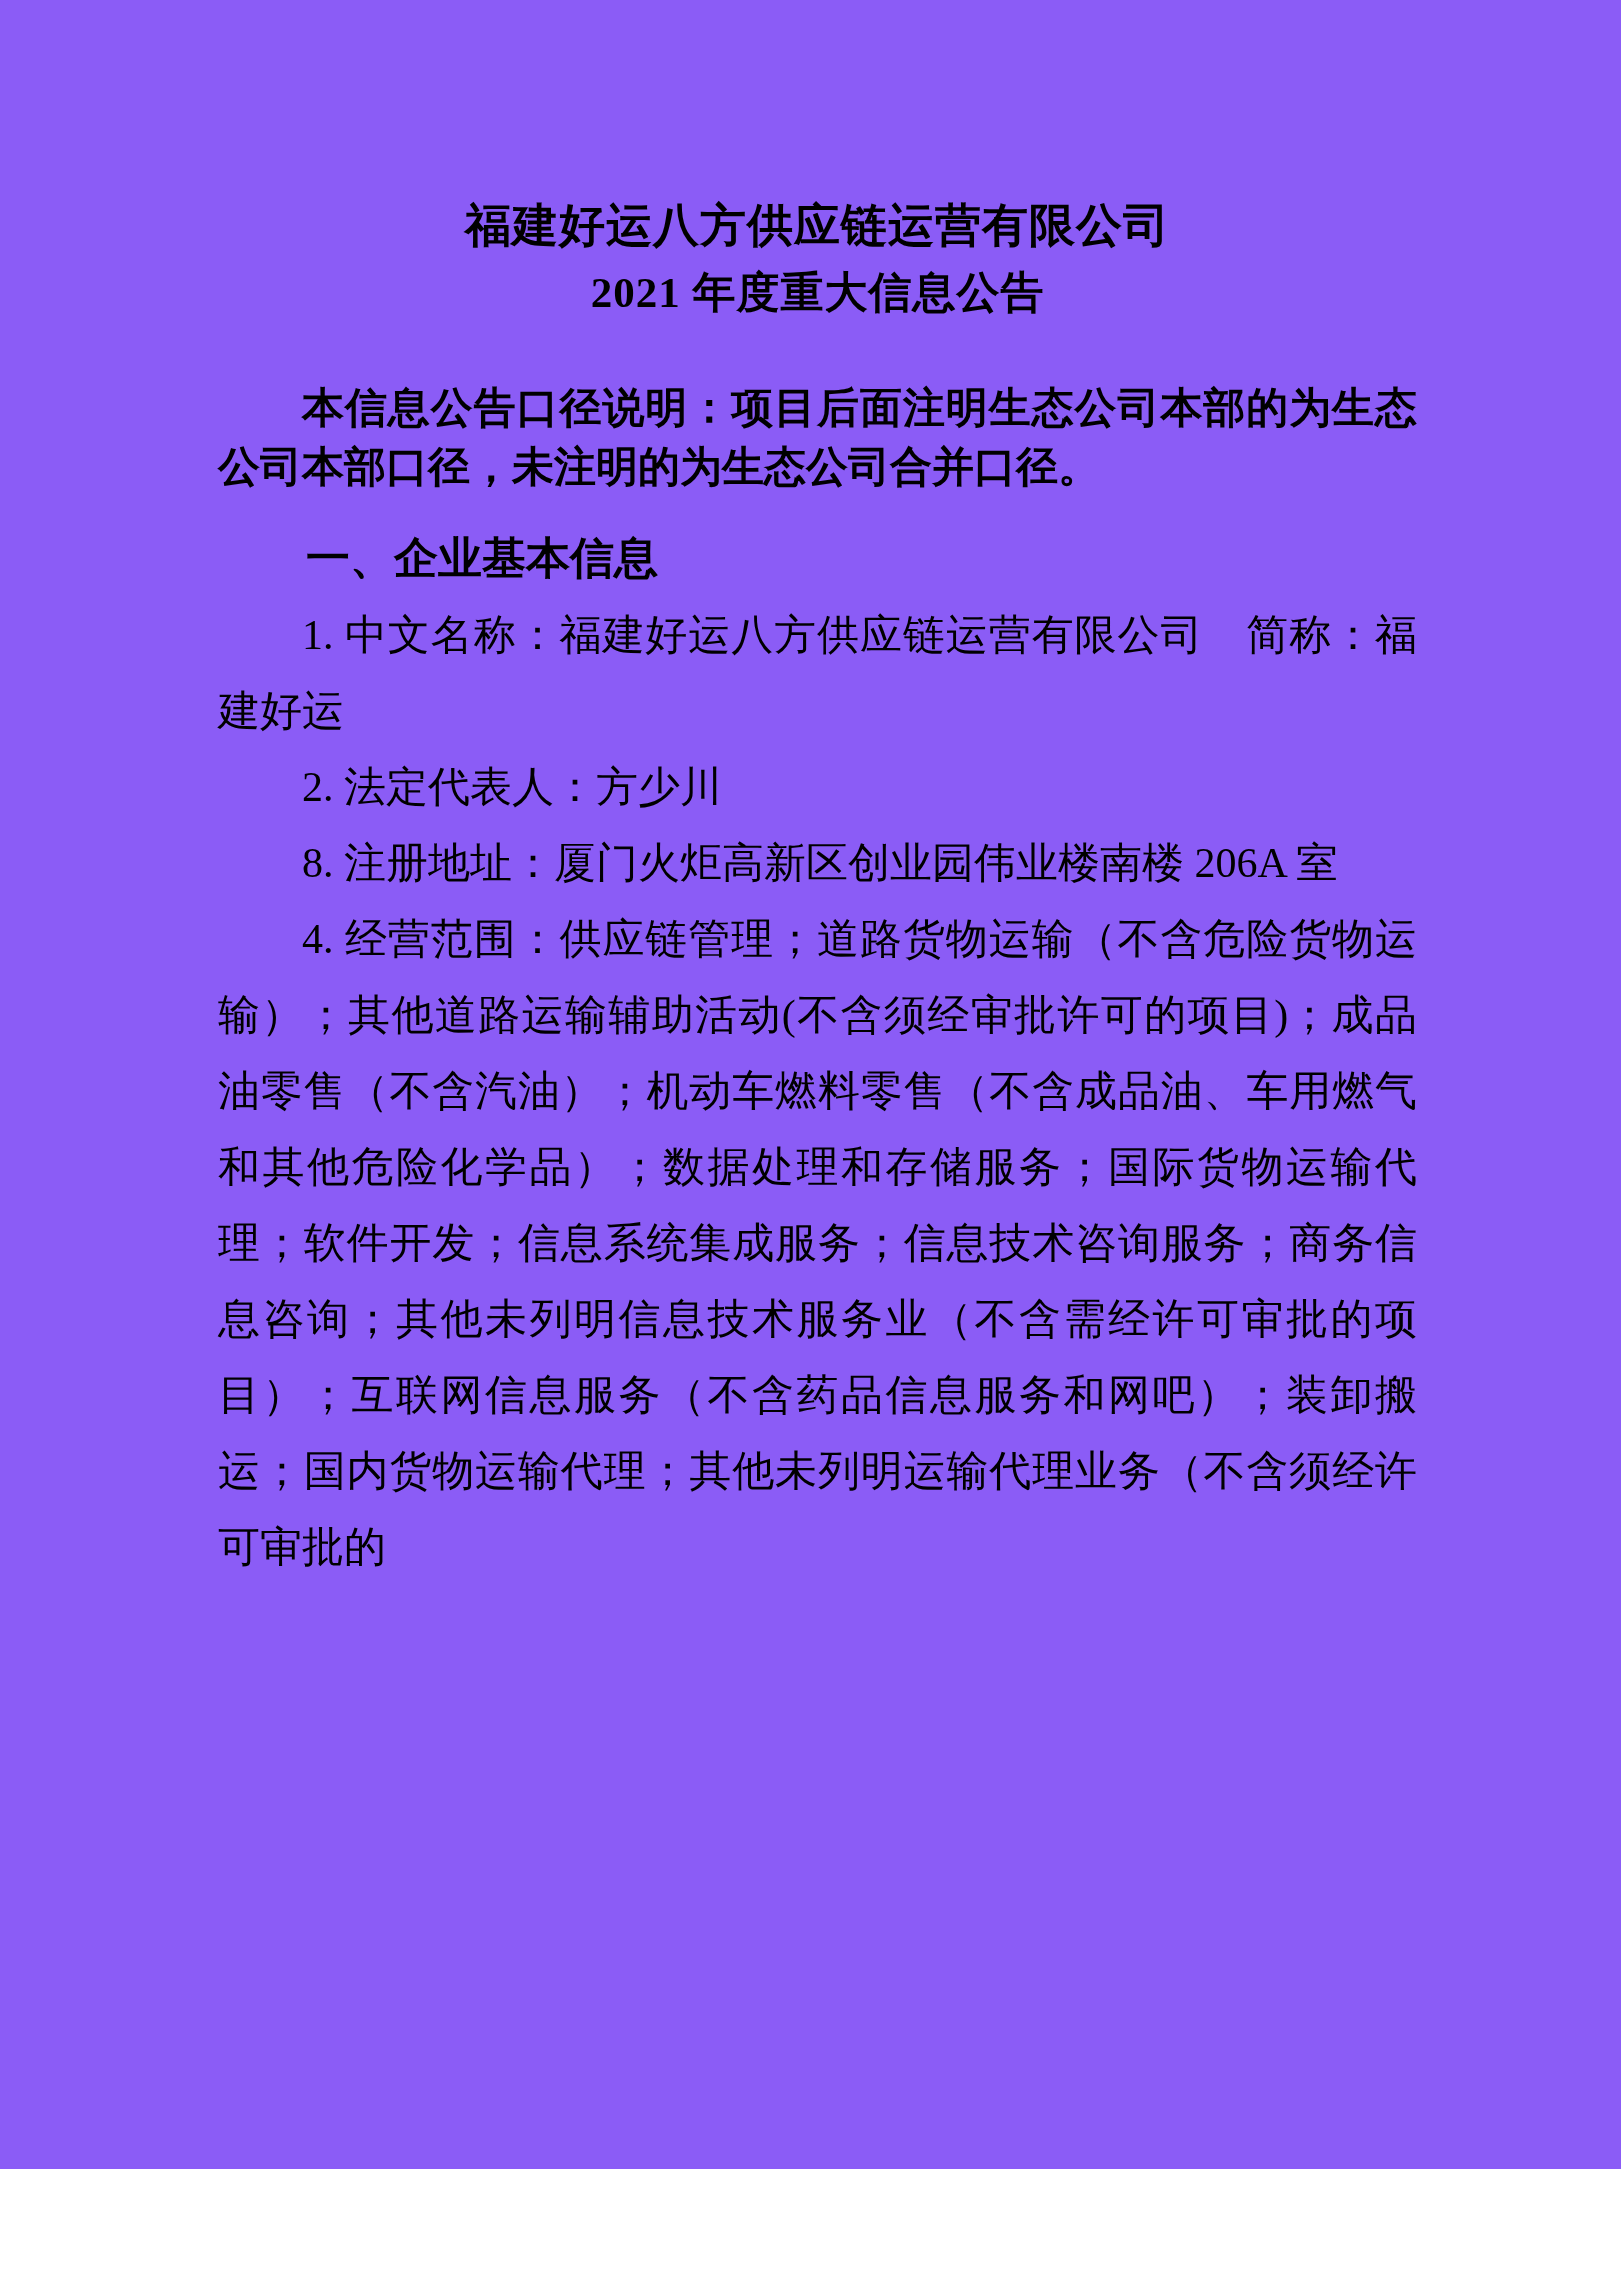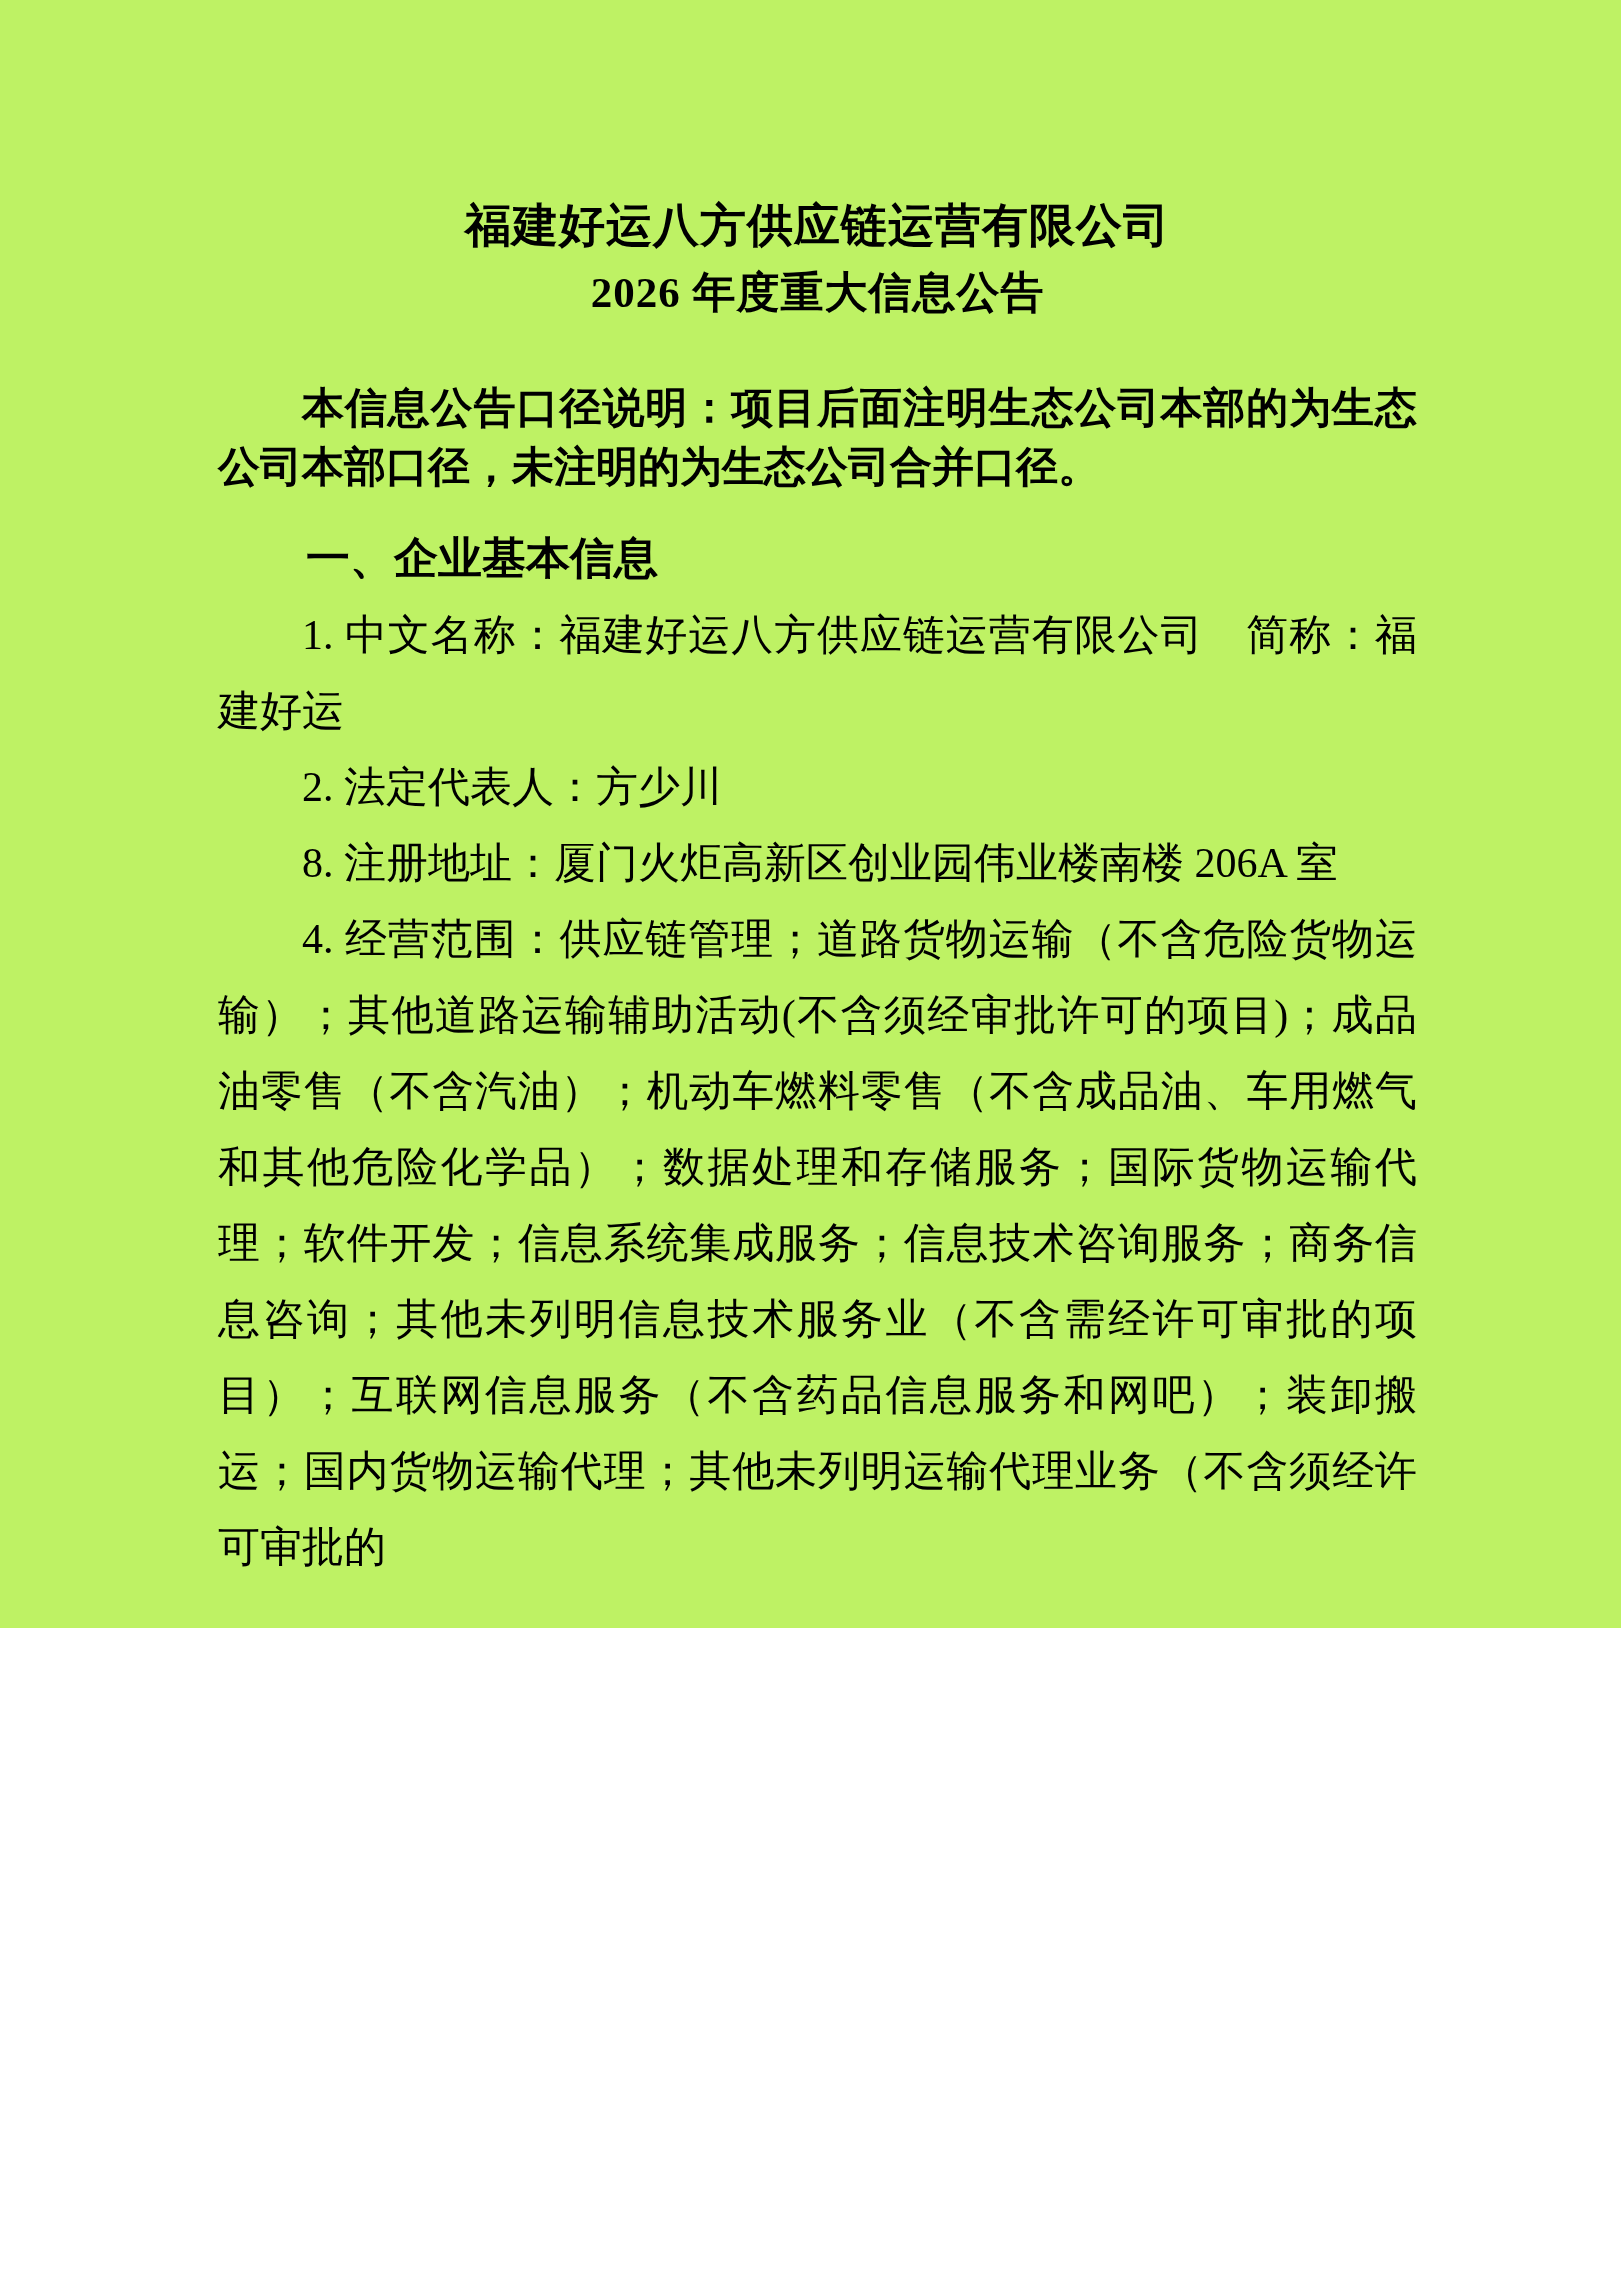--- a/index.html
+++ b/index.html
@@ -3,23 +3,23 @@
 <meta charset="utf-8">
 <style>
   html, body {
     margin: 0;
     padding: 0;
     background: #ffffff;
   }
   .page {
     position: relative;
     width: 1621px;
-    height: 1628px;
+    height: 2169px;
     box-sizing: border-box;
-    background: #bef264;
+    background: #8b5cf6;
     color: #000000;
     font-family: "Liberation Serif", "DejaVu Serif", serif;
     padding: 196px 204px 0 218px;
     overflow: hidden;
   }
   .title {
     margin: 0;
     font-size: 46px;
     line-height: 59px;
     font-weight: bold;
@@ -73,21 +73,21 @@
     text-justify: inter-ideograph;
   }
 </style>
 </head>
 <body>
 
 <div class="page">
 
   <h1 class="title">福建好运八方供应链运营有限公司</h1>
 
-  <h2 class="subtitle">2026 年度重大信息公告</h2>
+  <h2 class="subtitle">2021 年度重大信息公告</h2>
 
 
   <p class="caliber-note">本信息公告口径说明：项目后面注明生态公司本部的为生态公司本部口径，未注明的为生态公司合并口径。</p>
 
   <h3 class="section-heading">一、企业基本信息</h3>
 
   <p class="item">1. 中文名称：福建好运八方供应链运营有限公司　简称：福建好运</p>
 
   <p class="item">2. 法定代表人：方少川</p>
 

